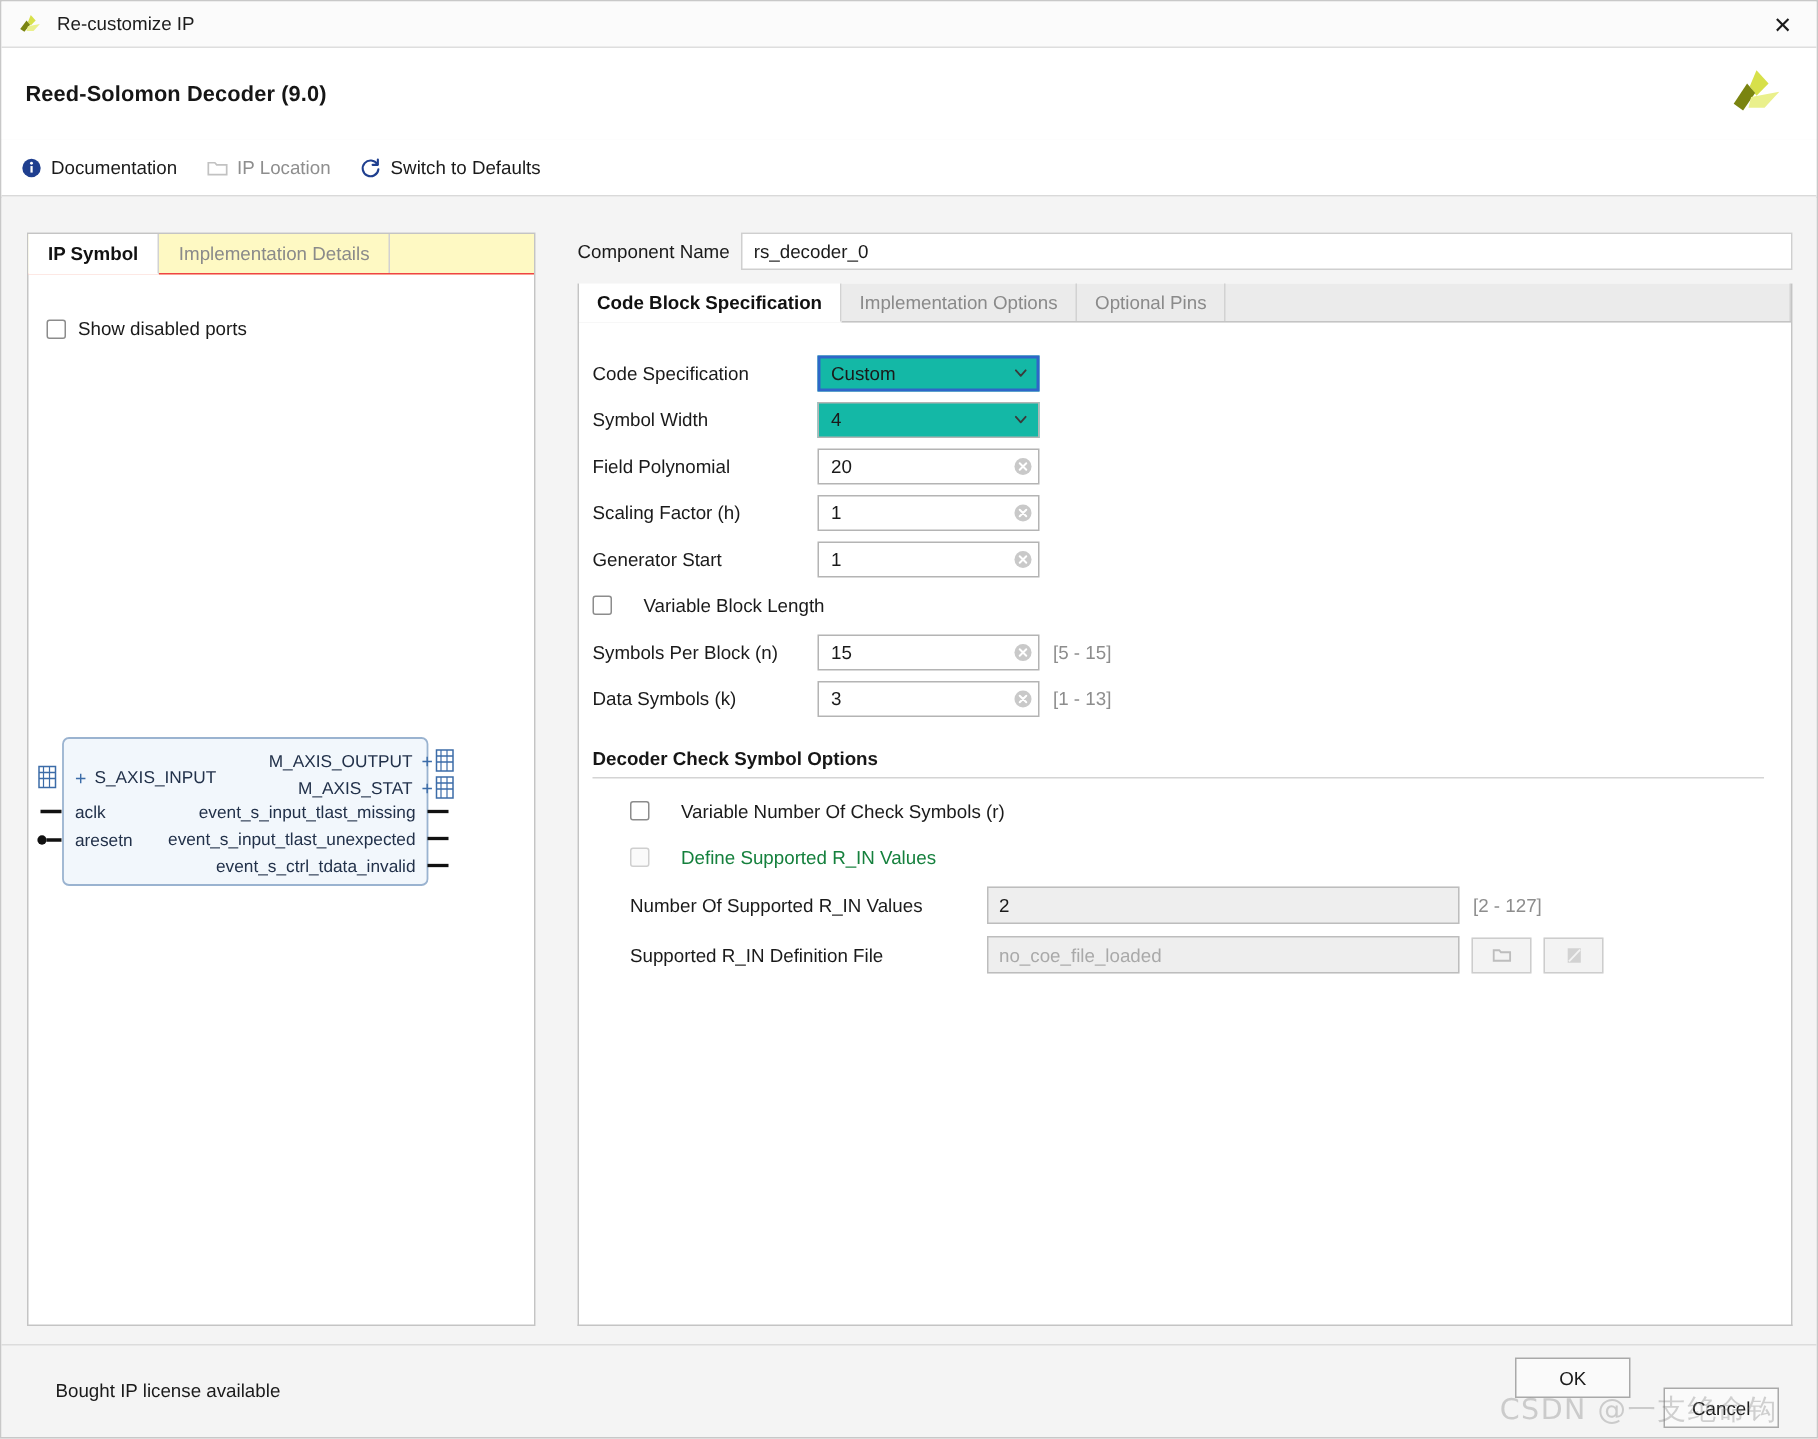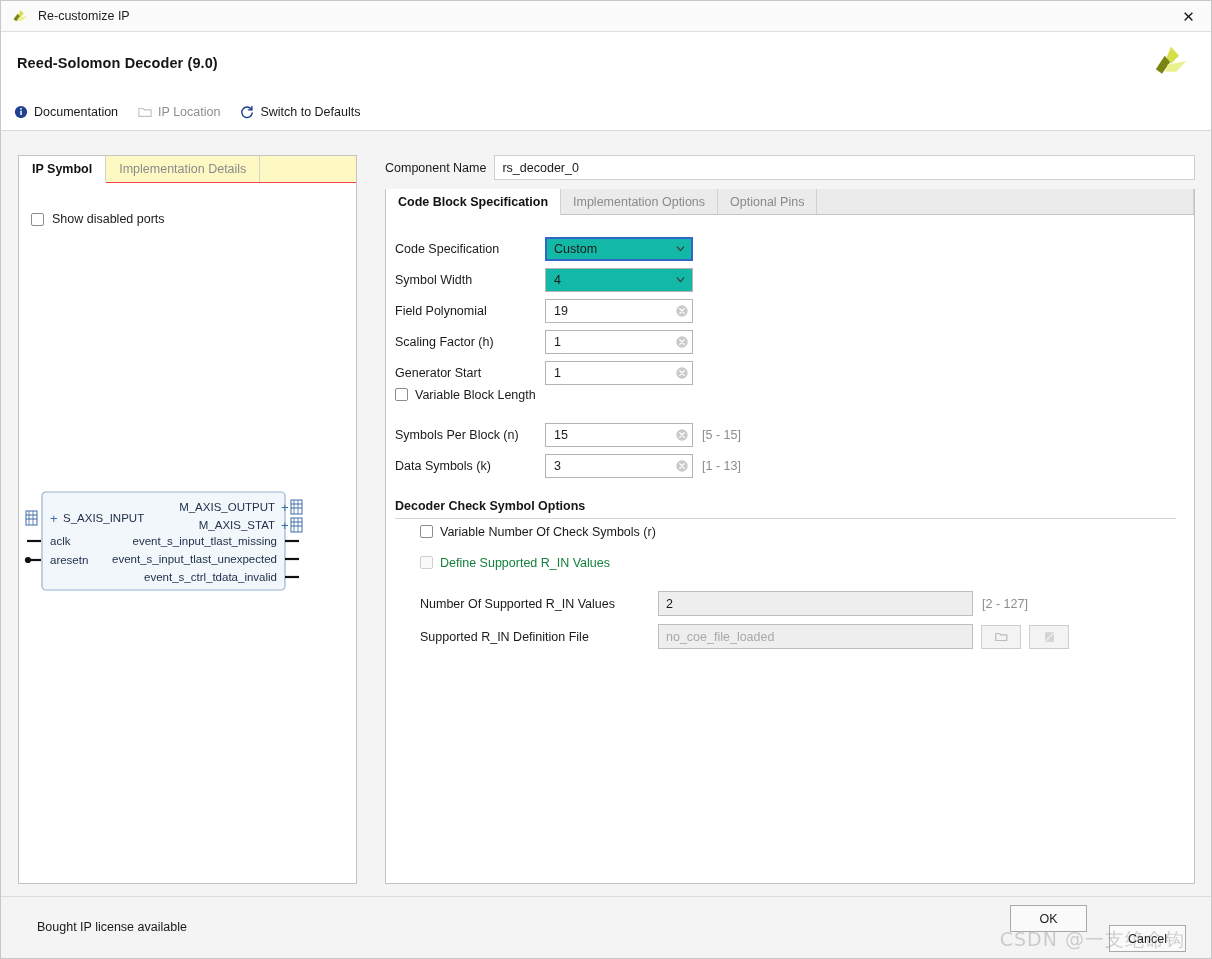--- a/index.html
+++ b/index.html
@@ -189,21 +189,21 @@
     border: 1px solid #b4b4b4;
     display: flex; align-items: center;
     padding: 0 3px 0 8px;
     font-size: 12.5px;
   }
   .ftext .tval { flex: 1; }
   .clear-ic { width: 14px; height: 14px; flex: none; }
 
   .range { margin-left: 9px; font-size: 12.5px; color: #8d8d8d; }
 
-  .cbrow { display: flex; align-items: flex-start; gap: 7px; height: 31px; }
+  .cbrow { display: flex; align-items: center; gap: 21px; height: 31px; }
 
   .section-hdr {
     margin-top: 18px;
     font-size: 12.5px; font-weight: bold; color: #161616;
   }
   .section-rule {
     margin-top: 5px;
     width: 781px; height: 1px; background: #d4d4d4;
   }
 
@@ -426,21 +426,21 @@
               <span>4</span>
               <svg class="caret" viewBox="0 0 16 16">
                 <polyline points="4,6 8,10.5 12,6" fill="none" stroke="#3a3a3a" stroke-width="1.5" stroke-linecap="round" stroke-linejoin="round"></polyline>
               </svg>
             </div>
           </div>
 
           <div class="frow">
             <span class="flabel">Field Polynomial</span>
             <div class="ftext">
-              <span class="tval">19</span>
+              <span class="tval">20</span>
               <svg class="clear-ic" viewBox="0 0 16 16">
                 <circle cx="8" cy="8" r="6.5" fill="#c9c9c9"></circle>
                 <path d="M5.5 5.5 L10.5 10.5 M10.5 5.5 L5.5 10.5" stroke="#fff" stroke-width="1.5" stroke-linecap="round"></path>
               </svg>
             </div>
           </div>
 
           <div class="frow">
             <span class="flabel">Scaling Factor (h)</span>
             <div class="ftext">

